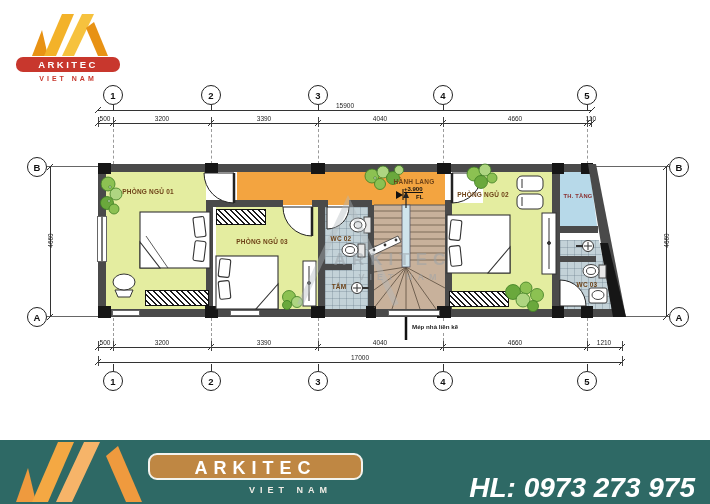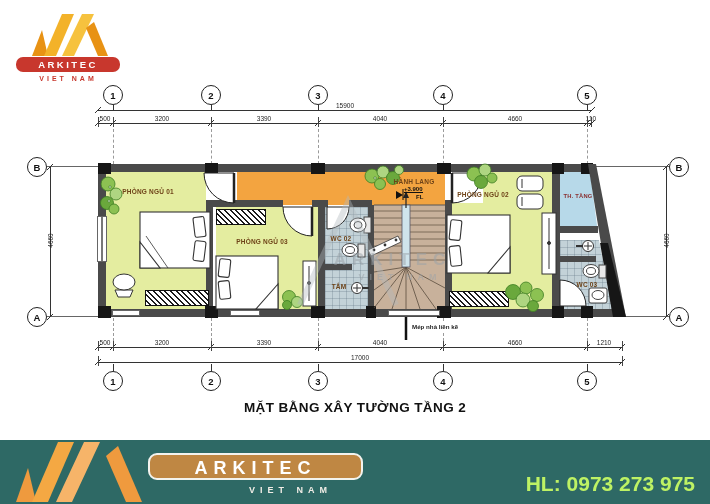--- a/index.html
+++ b/index.html
@@ -396,28 +396,27 @@
   <div class="dline" style="left:211px;top:364px;width:1px;height:7px;"></div>
   <div class="dline" style="left:318px;top:364px;width:1px;height:7px;"></div>
   <div class="dline" style="left:443px;top:364px;width:1px;height:7px;"></div>
   <div class="dline" style="left:587px;top:364px;width:1px;height:7px;"></div>
   <div class="bubble" style="left:103px;top:371px;">1</div>
   <div class="bubble" style="left:201px;top:371px;">2</div>
   <div class="bubble" style="left:308px;top:371px;">3</div>
   <div class="bubble" style="left:433px;top:371px;">4</div>
   <div class="bubble" style="left:577px;top:371px;">5</div>
 
-  <div class="abs" style="left:155px;top:400px;width:400px;text-align:center;font-size:13.5px;font-weight:bold;color:#111;letter-spacing:.4px;">MẶT BẰNG XÂY TƯỜNG TẦNG 2</div>
 
   <div id="footer">
     <svg class="abs" style="left:14px;top:2px;" width="150" height="62" viewBox="0 0 150 62">
       <polygon points="2,60 14,26 22,60" fill="#ef9a3e"></polygon>
       <polygon points="18,60 44,0 60,0 34,60" fill="#f4a843"></polygon>
       <polygon points="42,60 70,0 86,0 58,60" fill="#f6b469"></polygon>
       <polygon points="92,14 112,60 128,60 104,4" fill="#ef9a3e"></polygon>
     </svg>
     <div class="abs" style="left:148px;top:13px;width:215px;height:27px;border:2.5px solid #f3f3ee;border-radius:9px;background:#bf8743;
          color:#fff;font-weight:bold;font-size:18px;letter-spacing:6px;text-align:center;line-height:27px;box-sizing:border-box;">ARKITEC</div>
     <div class="abs" style="left:218px;top:45px;width:145px;color:#f0ede6;font-weight:bold;font-size:9px;letter-spacing:5px;text-align:center;">VIET NAM</div>
-    <div class="ftxt" style="left:455px;top:32px;width:240px;font-size:21px;color:#bef264;">HL: 0973 273 975</div>
+    <div class="ftxt" style="left:455px;top:32px;width:240px;font-size:28px;color:#ffffff;font-style:italic;">HL: 0973 273 975</div>
   </div>
 
 </div>
 
 </body></html>

